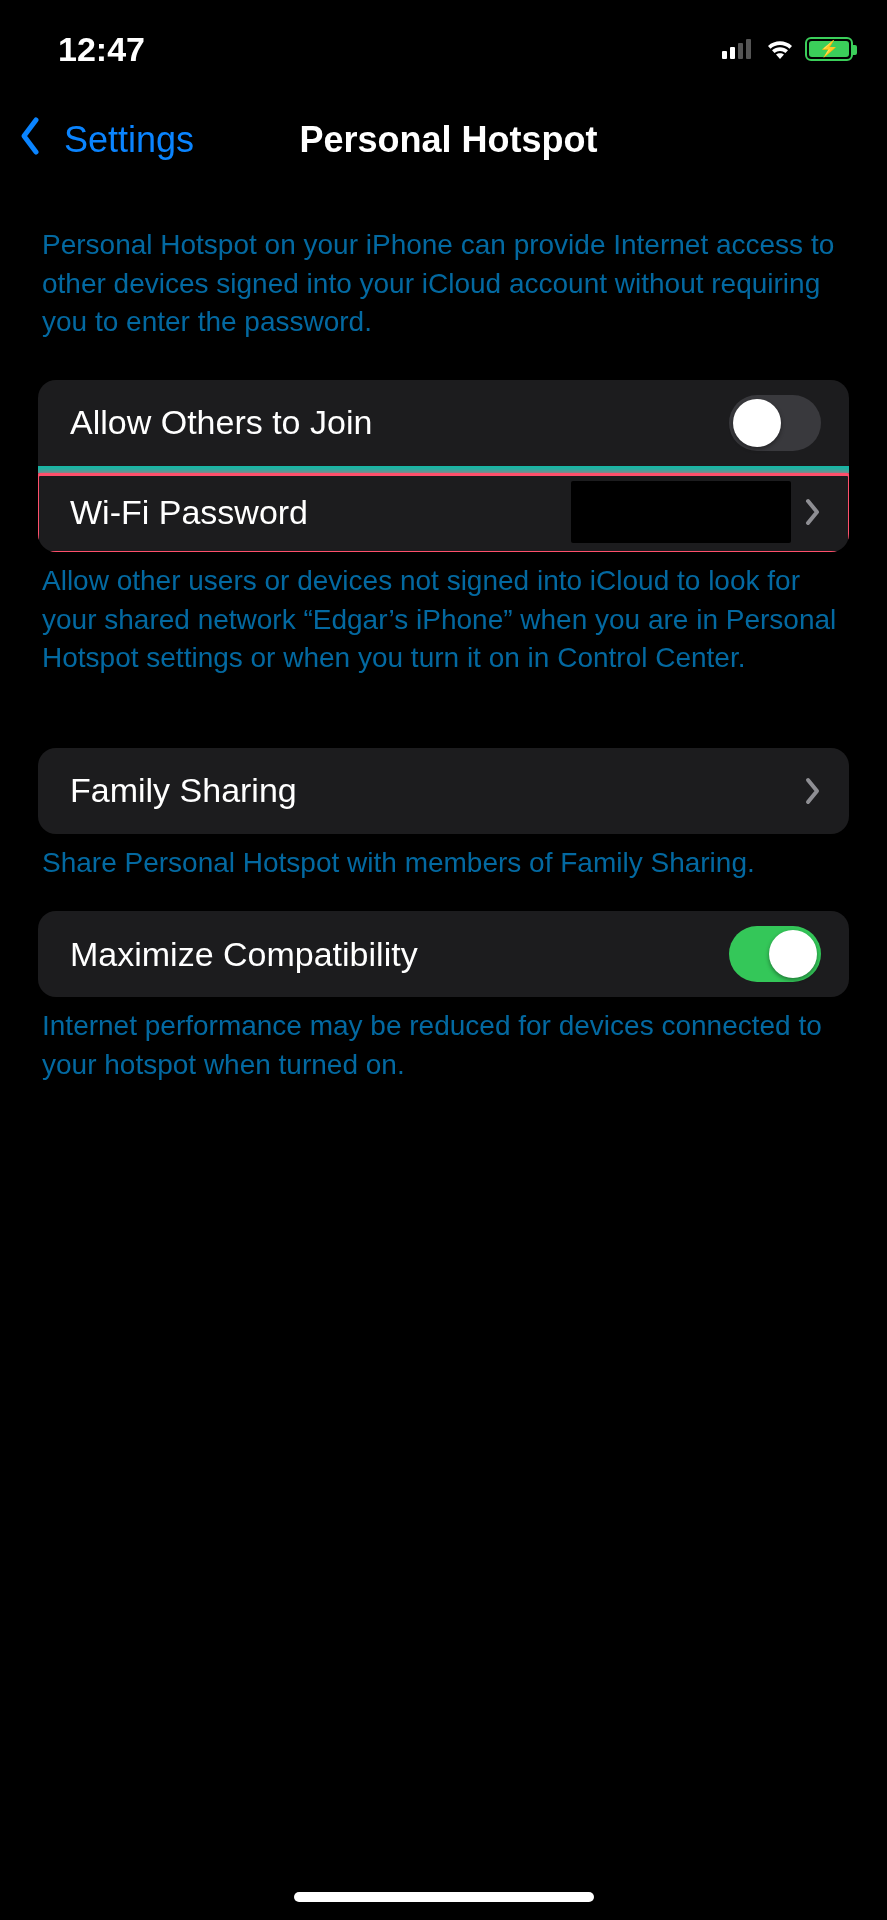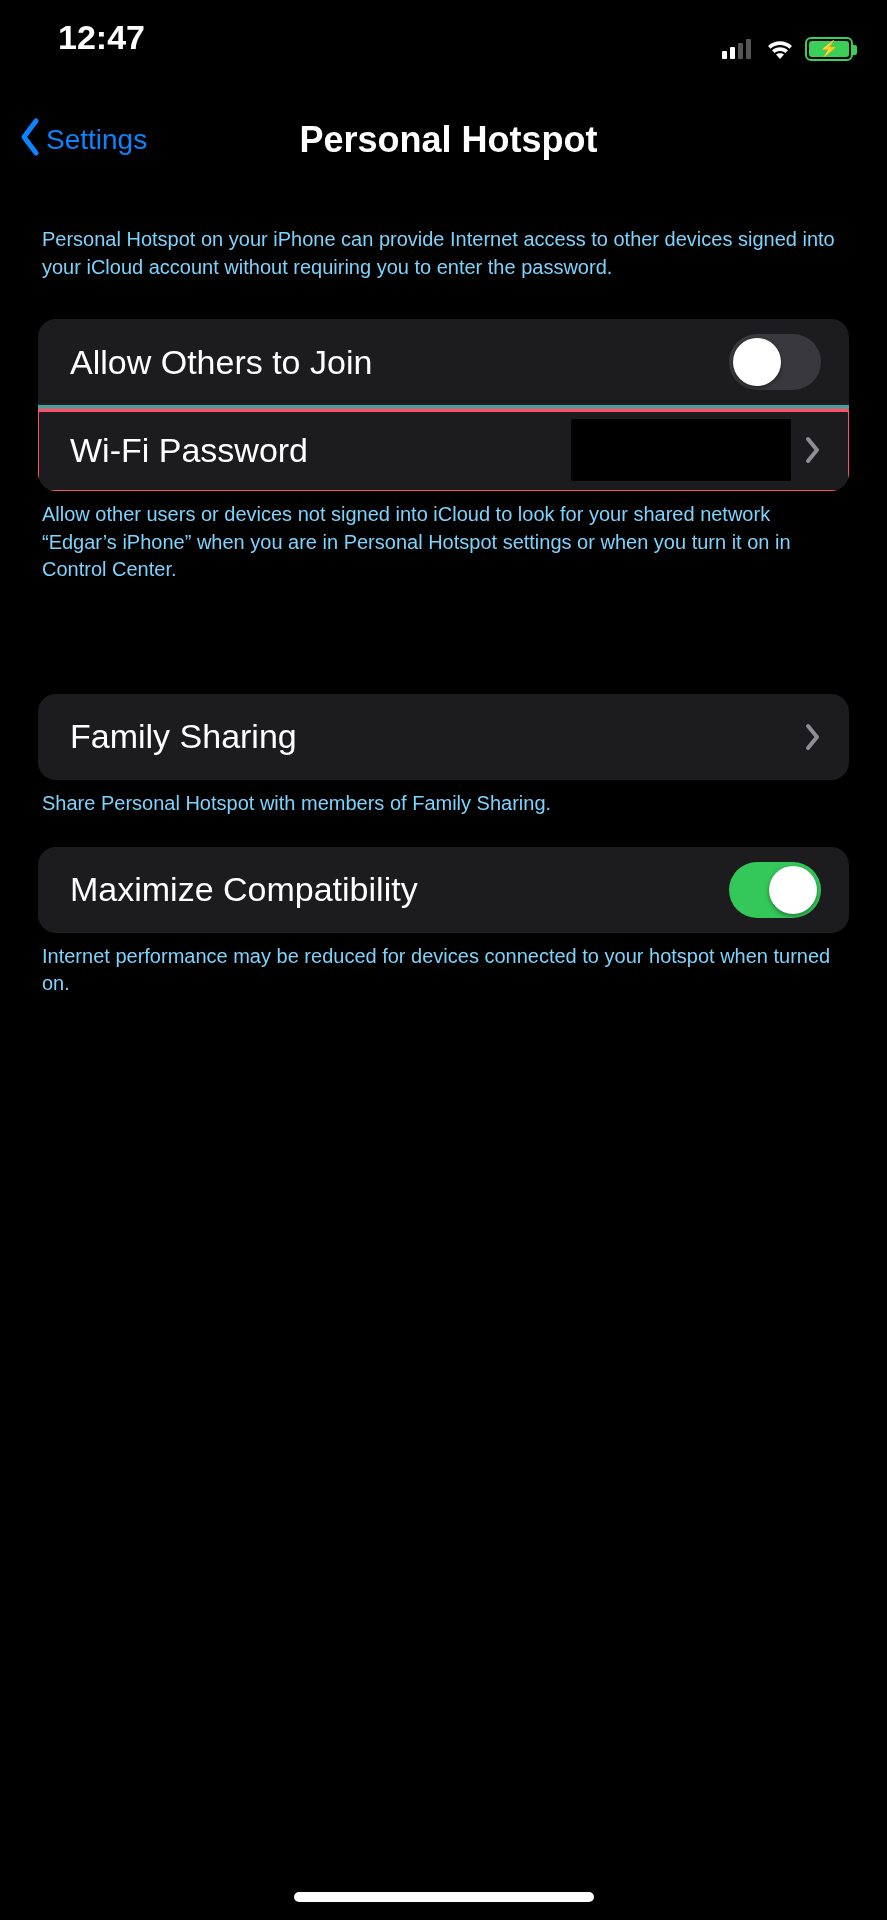--- a/index.html
+++ b/index.html
@@ -10,20 +10,21 @@
     font-family: -apple-system, "SF Pro Text", "Helvetica Neue", Arial, sans-serif;
     color: #fff;
     position: relative;
     overflow: hidden;
   }
 
   
   .status-bar {
     display: flex;
     justify-content: space-between;
+    align-items: center;
     padding: 18px 34px 0 58px;
     height: 80px;
     gap: 23px;
   }
   .status-time {
     font-size: 34px;
     font-weight: 600;
   }
   .status-icons {
     display: flex;
@@ -58,37 +59,37 @@
     height: 80px;
     display: flex;
     align-items: center;
     padding: 0 18px;
     margin-top: 20px;
   }
   .back-btn {
     display: flex;
     align-items: center;
     color: #0a84ff;
-    font-size: 28px;
-    gap: 4px;
+    font-size: 36px;
+    gap: 22px;
   }
   .back-btn svg { width: 24px; height: 40px; }
   .nav-title {
     position: absolute;
     left: 10px; right: 0;
     text-align: center;
     font-size: 36px;
     font-weight: 600;
     pointer-events: none;
   }
 
   
   .section-desc {
-    color: #7dd3fc;
-    font-size: 20px;
+    color: #0369a1;
+    font-size: 28px;
     line-height: 1.38;
     padding: 0 42px;
     margin-top: 46px;
   }
   .section-desc.below { margin-top: 10px; }
 
   .group {
     margin: 24px 38px 0 38px;
     background: #1c1c1e;
     border-radius: 18px;
@@ -97,21 +98,21 @@
   .group.first { margin-top: 38px; }
 
   .row {
     display: flex;
     align-items: center;
     justify-content: space-between;
     min-height: 86px;
     padding: 0 28px 0 32px;
     position: relative;
   }
-  .row + .row { border-top: 4px solid #14b8a6; }
+  .row + .row { border-top: 7px solid #14b8a6; }
   .row-label {
     font-size: 34px;
     color: #fff;
   }
   .row-right {
     display: flex;
     align-items: center;
     gap: 14px;
   }
   .chevron svg { width: 16px; height: 28px; display:block; }
@@ -213,21 +214,21 @@
         <svg viewBox="0 0 16 28">
             <polyline points="3,3 12,14 3,25" fill="none" stroke="#8e8e93" stroke-width="4" stroke-linecap="round" stroke-linejoin="round"></polyline>
           </svg>
       </span>
     </div>
   </div>
 </div>
 
 <div class="section-desc below">Allow other users or devices not signed into iCloud to look for your shared network “Edgar’s iPhone” when you are in Personal Hotspot settings or when you turn it on in Control Center.</div>
 
-<div class="group" style="margin-top:110px">
+<div class="group" style="margin-top:70px">
   <div class="row">
     <div class="row-label">Family Sharing</div>
     <span class="chevron">
       <svg viewBox="0 0 16 28">
           <polyline points="3,3 12,14 3,25" fill="none" stroke="#8e8e93" stroke-width="4" stroke-linecap="round" stroke-linejoin="round"></polyline>
         </svg>
     </span>
   </div>
 </div>
 

